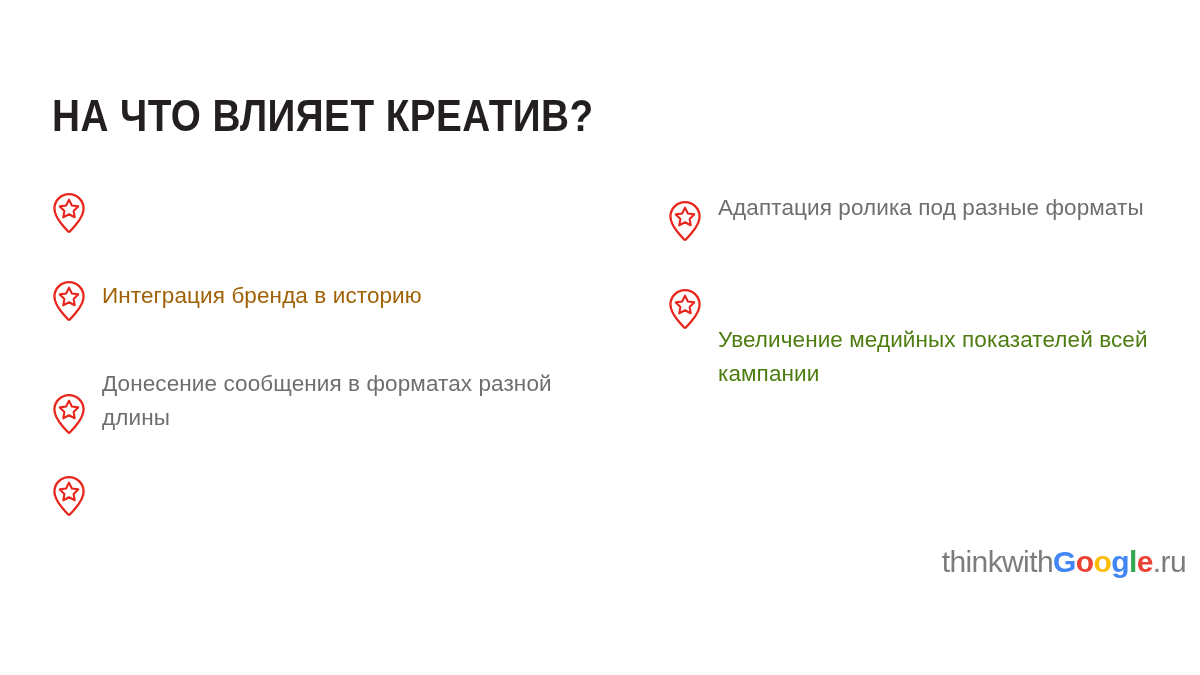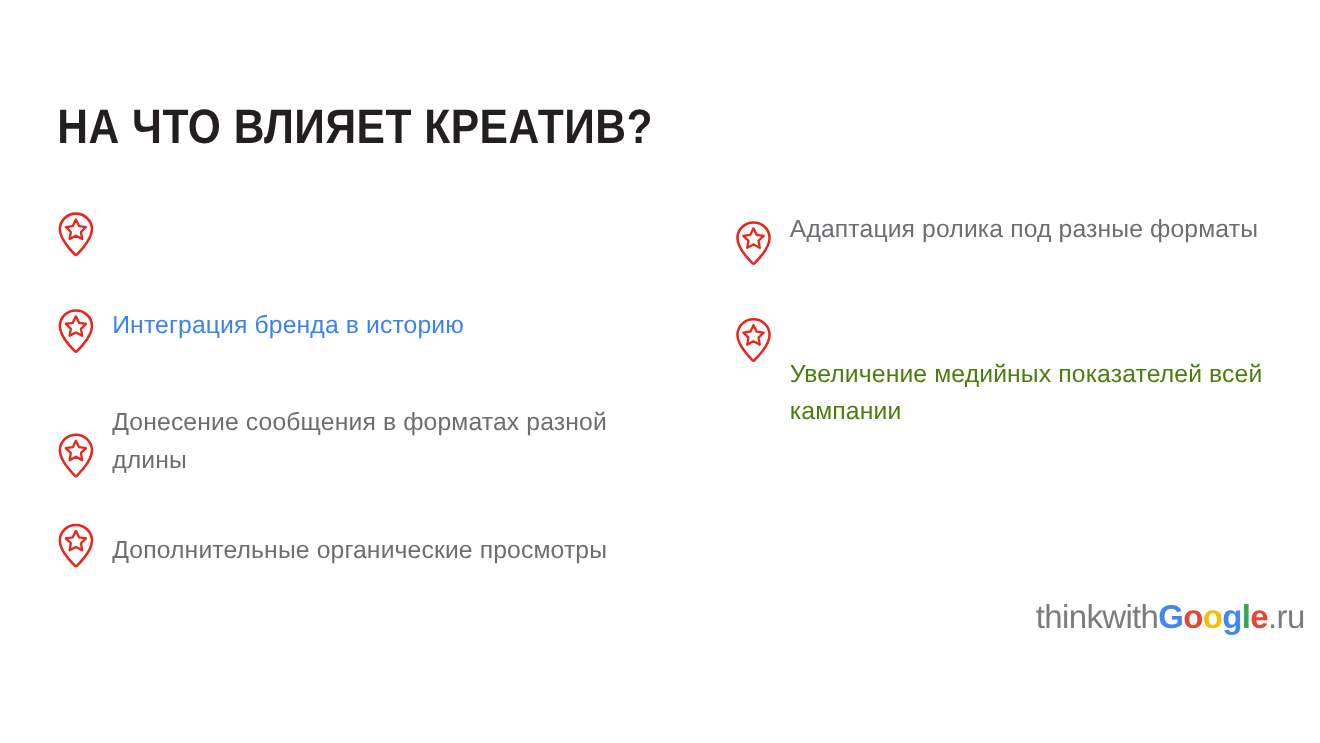--- a/index.html
+++ b/index.html
@@ -105,41 +105,40 @@
       </span>
     </div>
 
     <div class="bullet">
       <span class="pin">
         <svg viewBox="0 0 34 42" xmlns="http://www.w3.org/2000/svg">
           <path d="M17 2.2 C8.9 2.2 2.4 8.6 2.4 16.5 c0 6.2 4.3 12.1 8.0 16.6 c2.4 2.9 4.6 5.2 5.6 6.2 c0.55 0.55 1.45 0.55 2.0 0 c1.0 -1.0 3.2 -3.3 5.6 -6.2 c3.7 -4.5 8.0 -10.4 8.0 -16.6 C31.6 8.6 25.1 2.2 17 2.2 Z" fill="none" stroke="#E8261C" stroke-width="2.3"></path>
           <path d="M17 7.6 l2.85 5.9 6.35 0.9 -4.6 4.5 1.1 6.4 -5.7 -3.0 -5.7 3.0 1.1 -6.4 -4.6 -4.5 6.35 -0.9 Z" fill="none" stroke="#E8261C" stroke-width="2.1" stroke-linejoin="round"></path>
         </svg>
       </span>
-      <span class="bullet-text" style="color: #3b82f6;">Интеграция бренда в историю</span>
+      <span class="bullet-text" style="color: #a16207;">Интеграция бренда в историю</span>
     </div>
 
     <div class="bullet two-line">
       <span class="pin">
         <svg viewBox="0 0 34 42" xmlns="http://www.w3.org/2000/svg">
           <path d="M17 2.2 C8.9 2.2 2.4 8.6 2.4 16.5 c0 6.2 4.3 12.1 8.0 16.6 c2.4 2.9 4.6 5.2 5.6 6.2 c0.55 0.55 1.45 0.55 2.0 0 c1.0 -1.0 3.2 -3.3 5.6 -6.2 c3.7 -4.5 8.0 -10.4 8.0 -16.6 C31.6 8.6 25.1 2.2 17 2.2 Z" fill="none" stroke="#E8261C" stroke-width="2.3"></path>
           <path d="M17 7.6 l2.85 5.9 6.35 0.9 -4.6 4.5 1.1 6.4 -5.7 -3.0 -5.7 3.0 1.1 -6.4 -4.6 -4.5 6.35 -0.9 Z" fill="none" stroke="#E8261C" stroke-width="2.1" stroke-linejoin="round"></path>
         </svg>
       </span>
       <span class="bullet-text" style="color: rgb(109, 110, 113);">Донесение сообщения в форматах разной длины</span>
     </div>
 
     <div class="bullet two-line">
       <span class="pin">
         <svg viewBox="0 0 34 42" xmlns="http://www.w3.org/2000/svg">
           <path d="M17 2.2 C8.9 2.2 2.4 8.6 2.4 16.5 c0 6.2 4.3 12.1 8.0 16.6 c2.4 2.9 4.6 5.2 5.6 6.2 c0.55 0.55 1.45 0.55 2.0 0 c1.0 -1.0 3.2 -3.3 5.6 -6.2 c3.7 -4.5 8.0 -10.4 8.0 -16.6 C31.6 8.6 25.1 2.2 17 2.2 Z" fill="none" stroke="#E8261C" stroke-width="2.3"></path>
           <path d="M17 7.6 l2.85 5.9 6.35 0.9 -4.6 4.5 1.1 6.4 -5.7 -3.0 -5.7 3.0 1.1 -6.4 -4.6 -4.5 6.35 -0.9 Z" fill="none" stroke="#E8261C" stroke-width="2.1" stroke-linejoin="round"></path>
         </svg>
       </span>
-      <span class="bullet-text" style="color: rgb(109, 110, 113);">Дополнительные органические просмотры</span>
     </div>
 
   </div>
 
   <div class="col col-right">
 
     <div class="bullet two-line">
       <span class="pin">
         <svg viewBox="0 0 34 42" xmlns="http://www.w3.org/2000/svg">
           <path d="M17 2.2 C8.9 2.2 2.4 8.6 2.4 16.5 c0 6.2 4.3 12.1 8.0 16.6 c2.4 2.9 4.6 5.2 5.6 6.2 c0.55 0.55 1.45 0.55 2.0 0 c1.0 -1.0 3.2 -3.3 5.6 -6.2 c3.7 -4.5 8.0 -10.4 8.0 -16.6 C31.6 8.6 25.1 2.2 17 2.2 Z" fill="none" stroke="#E8261C" stroke-width="2.3"></path>

